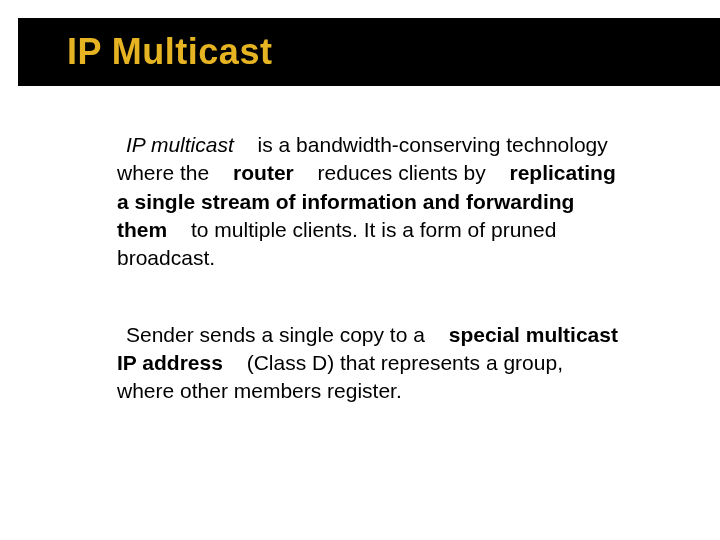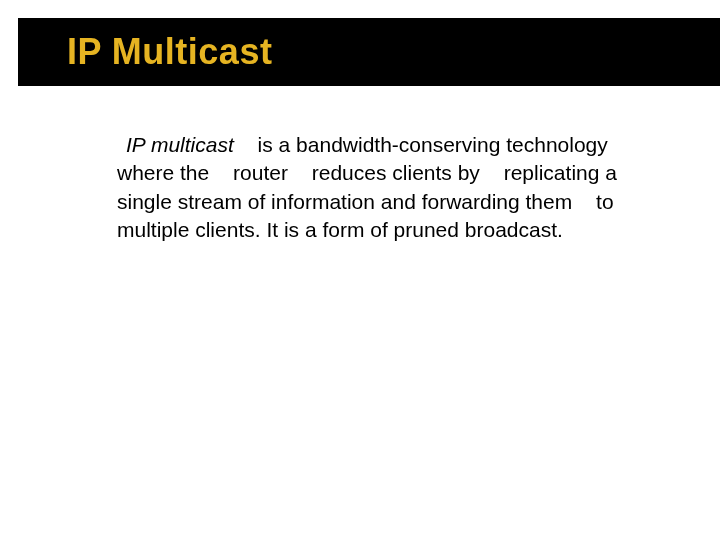--- a/index.html
+++ b/index.html
@@ -28,26 +28,29 @@
   .para {
     font-size: 21px;
     line-height: 1.35;
     color: #000000;
     font-family: Arial, Helvetica, sans-serif;
   }
   .para + .para {
     margin-top: 30px;
   }
   .italic { font-style: italic; }
-  .bold { font-weight: normal; }
+  .bold { font-weight: bold; }
 </style>
 </head>
 <body>
 
 <div class="title-bar">
   <div class="title">IP Multicast</div>
 </div>
 
 <div class="content">
   <p class="para">
     <span class="italic">IP multicast</span><span> is a bandwidth-conserving technology where the </span><span class="bold">router</span><span> reduces clients by </span><span class="bold">replicating a single stream of information and forwarding them</span><span> to multiple clients. It is a form of pruned broadcast.</span>
   </p>
+  <p class="para">
+    <span>Sender sends a single copy to a </span><span class="bold">special multicast IP address</span><span> (Class D) that represents a group, where other members register.</span>
+  </p>
 </div>
 
 </body></html>

